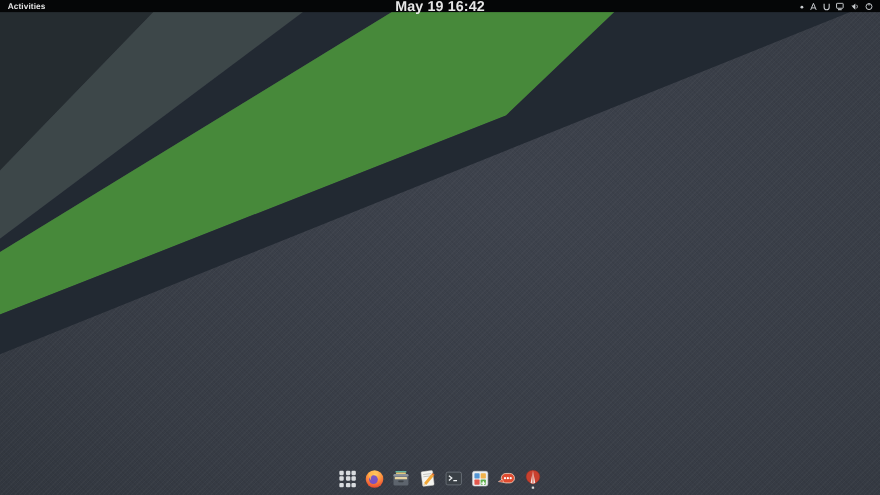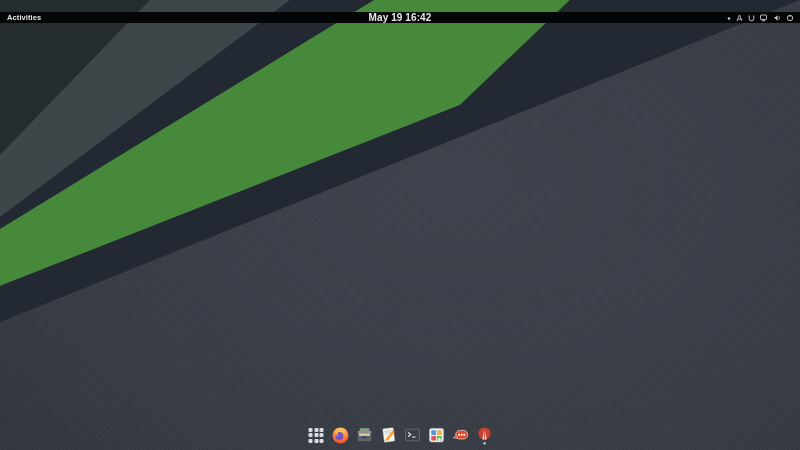--- a/index.html
+++ b/index.html
@@ -16,31 +16,31 @@
   }
   .wallpaper-texture{
     position:absolute;inset:0;
     background-image:
       repeating-linear-gradient(135deg, rgba(255,255,255,0.022) 0 1px, rgba(0,0,0,0) 1px 3px),
       repeating-linear-gradient(45deg, rgba(0,0,0,0.045) 0 1px, rgba(0,0,0,0) 1px 3px);
   }
   .wallpaper-shapes{position:absolute;inset:0;width:100%;height:100%;}
   
   .top-bar{
-    position:absolute;top:12px;left:0;right:0;height:11px;background:#050607;
+    position:absolute;top:0;left:0;right:0;height:11px;background:#050607;
     display:flex;align-items:center;justify-content:space-between;
     color:#e6e6e6;z-index:10;
   }
   .activities{
     font-size:7.5px;font-weight:700;padding:0 7px;height:100%;
     display:flex;align-items:center;letter-spacing:0.1px;cursor:pointer;
   }
   .clock{
     position:absolute;left:50%;transform:translateX(-50%);
-    font-size:10px;font-weight:700;letter-spacing:0.1px;cursor:pointer;
+    font-size:13px;font-weight:700;letter-spacing:0.1px;cursor:pointer;
     display:flex;align-items:center;height:100%;
   }
   .status-area{display:flex;align-items:center;gap:4.5px;padding-right:6px;height:100%;}
   .status-area svg{display:block;}
   
   .dock{
     position:absolute;bottom:3px;left:50%;transform:translateX(-50%);
     display:flex;align-items:center;gap:5px;z-index:5;
   }
   .dock-item{width:19px;height:21px;display:flex;align-items:flex-start;justify-content:center;cursor:pointer;}

